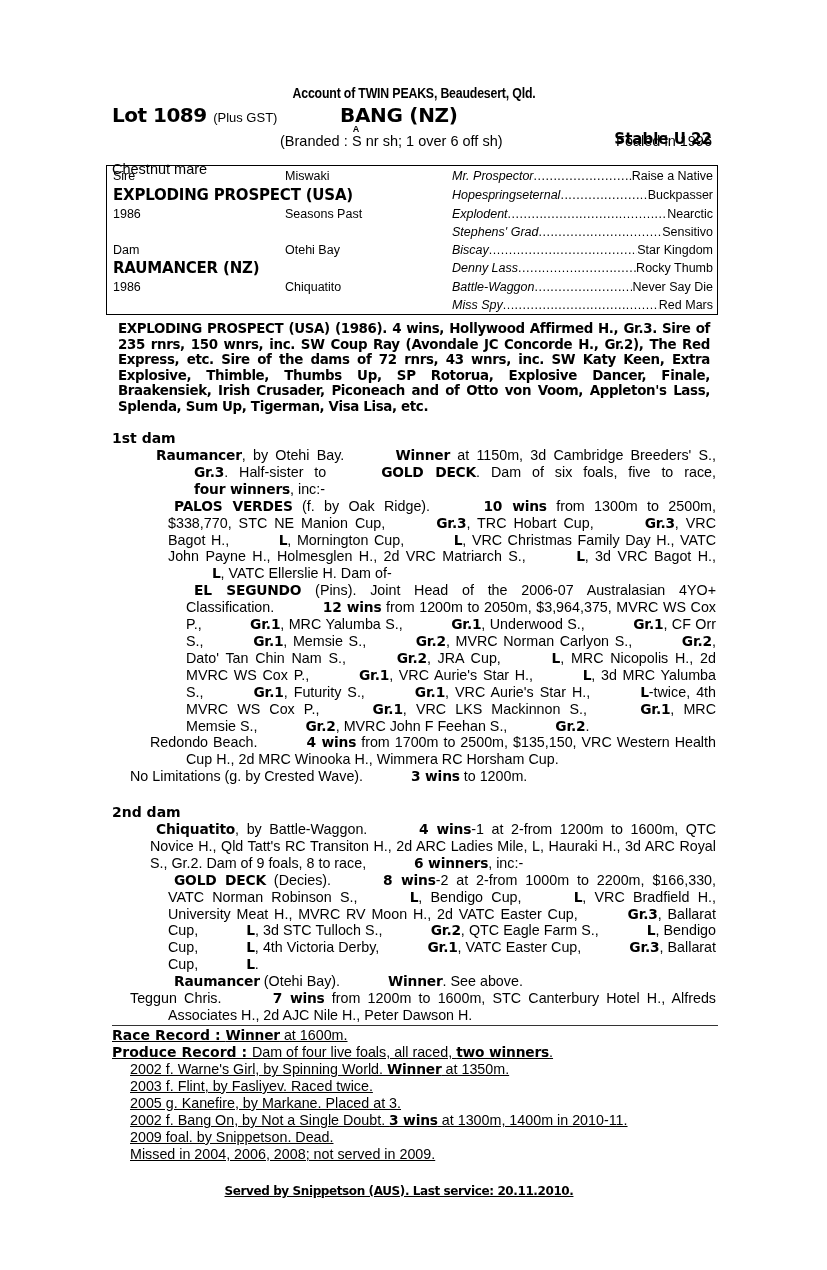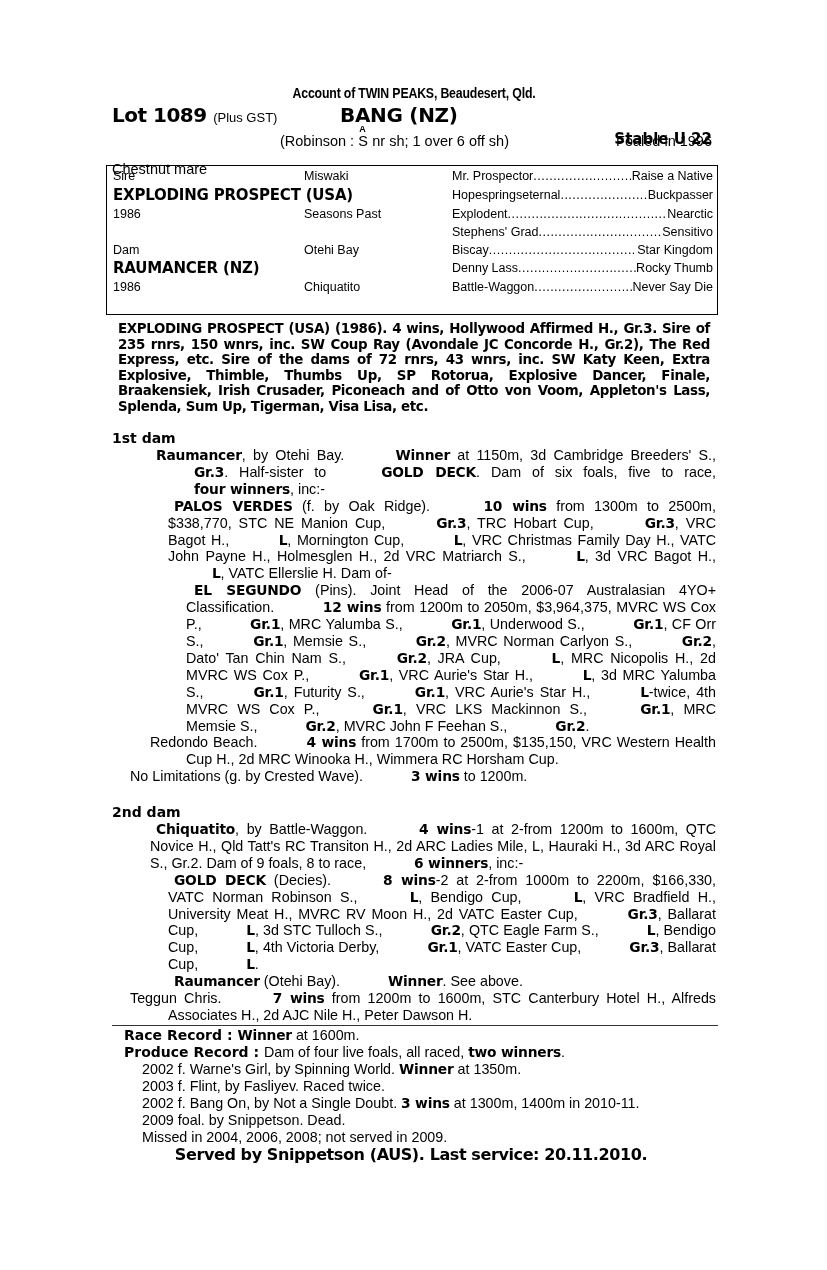--- a/index.html
+++ b/index.html
@@ -14,54 +14,54 @@
   .descline { position: relative; height: 22px; font-size: 14.5px; margin-top: 4px; }
   .desc-left { position: absolute; left: 0; top: 0; margin-top: 28px; }
   .desc-mid { position: absolute; left: 168px; top: 0; }
   .desc-right { position: absolute; right: 4px; top: 0; }
   .brand-glyph { display: inline-block; position: relative; width: 10px; text-align: center; }
   .brand-glyph .top { position: absolute; left: 1px; top: -9px; font-size: 9px; font-weight: bold; }
   .pedigree { position: absolute; left: 106px; top: 165px; width: 612px; height: 150px; border: 1.5px solid #000; box-sizing: border-box; }
   .ped-row { position: absolute; height: 18px; line-height: 18px; font-size: 12.5px; white-space: nowrap; }
   .ped-bold { font-family: "DejaVu Sans", sans-serif; font-weight: bold; font-size: 15px; letter-spacing: -0.2px; }
   .ped-c1 { left: 6px; }
-  .ped-c2 { left: 197px; }
+  .ped-c2 { left: 178px; }
   .ped-c3 { left: 345px; width: 261px; display: flex; }
-  .ped-c3 .a { white-space: nowrap; }
+  .ped-c3 .a { white-space: nowrap; font-style: italic; }
   .ped-c3 .dots { flex: 1; overflow: hidden; white-space: nowrap; letter-spacing: 0.5px; }
   .ped-c3 .dots::after { content: "................................................................................................"; }
   .ped-c3 .b { white-space: nowrap; }
   .sire-summary { position: absolute; left: 118px; top: 321px; width: 592px; font-family: "DejaVu Sans", sans-serif; font-weight: bold; font-size: 13.4px; line-height: 15.6px; text-align: justify; letter-spacing: -0.35px; }
   .sec { position: absolute; left: 112px; width: 604px; font-size: 14.3px; line-height: 16.9px; }
   .sec b { font-family: "DejaVu Sans", sans-serif; font-weight: bold; font-size: 13.8px; letter-spacing: -0.2px; margin-left: 44px; }
   .sec-head { font-family: "DejaVu Sans", sans-serif; font-weight: bold; font-size: 14px; line-height: 17px; }
   .p { text-align: justify; }
   .lvl0 { padding-left: 38px; text-indent: -38px; }
   .lvl1 { padding-left: 56px; text-indent: -38px; }
   .lvl2 { padding-left: 74px; text-indent: -36px; }
   .rule { position: absolute; left: 112px; top: 1025px; width: 606px; height: 0; border-top: 1.5px solid #333; }
-  .records { position: absolute; left: 124px; top: 1027px; width: 604px; font-size: 14.3px; line-height: 17px; }
+  .records { position: absolute; left: 112px; top: 1027px; width: 604px; font-size: 14.3px; line-height: 17px; text-decoration: underline; }
   .records b { font-family: "DejaVu Sans", sans-serif; font-weight: bold; font-size: 13.8px; letter-spacing: -0.2px; }
   .rec-label { font-family: "DejaVu Sans", sans-serif; font-weight: bold; font-size: 14px; }
   .foal { padding-left: 18px; }
-  .served { text-align: center; font-family: "DejaVu Sans", sans-serif; font-weight: bold; font-size: 16px; letter-spacing: -0.4px; padding-right: 30px; }
+  .served { text-align: center; font-family: "DejaVu Sans", sans-serif; font-weight: bold; font-size: 12px; letter-spacing: -0.4px; padding-right: 30px; margin-top: 20px; }
 </style>
 </head>
 <body>
 
 <div class="page">
   <div class="vendor">Account of TWIN PEAKS, Beaudesert, Qld.</div>
   <div class="lotline">
     <span class="lot"><span>Lot 1089</span> <small>(Plus GST)</small></span>
     <span class="horse">BANG (NZ)</span>
     <span class="stable">Stable U 22</span>
   </div>
   <div class="descline">
     <span class="desc-left">Chestnut mare</span>
-    <span class="desc-mid"><span>(Robinson : </span><span class="brand-glyph"><span class="top">A</span><span>S</span></span><span> nr sh; 1 over 6 off sh)</span></span>
+    <span class="desc-mid"><span>(Branded : </span><span class="brand-glyph"><span class="top">A</span><span>S</span></span><span> nr sh; 1 over 6 off sh)</span></span>
     <span class="desc-right">Foaled in 1996</span>
   </div>
 </div>
 
 <div class="pedigree">
   <div class="ped-row ped-c1" style="top:1px">Sire</div>
   <div class="ped-row ped-c2" style="top:1px">Miswaki</div>
   <div class="ped-row ped-c1 ped-bold" style="top:20px">EXPLODING PROSPECT (USA)</div>
   <div class="ped-row ped-c1" style="top:39px">1986</div>
   <div class="ped-row ped-c2" style="top:39px">Seasons Past</div>
@@ -99,20 +99,25 @@
   <div class="ped-row ped-c3" style="top:93px">
       <span class="a">Denny Lass</span>
       <span class="dots"></span>
       <span class="b">Rocky Thumb</span>
     </div>
   <div class="ped-row ped-c3" style="top:112px">
       <span class="a">Battle-Waggon</span>
       <span class="dots"></span>
       <span class="b">Never Say Die</span>
     </div>
+  <div class="ped-row ped-c3" style="top:130px">
+      <span class="a">Miss Spy </span>
+      <span class="dots"></span>
+      <span class="b">Red Mars</span>
+    </div>
 </div>
 
 <div class="sire-summary">EXPLODING PROSPECT (USA) (1986). 4 wins, Hollywood Affirmed H., Gr.3. Sire of 235 rnrs, 150 wnrs, inc. SW Coup Ray (Avondale JC Concorde H., Gr.2), The Red Express, etc. Sire of the dams of 72 rnrs, 43 wnrs, inc. SW Katy Keen, Extra Explosive, Thimble, Thumbs Up, SP Rotorua, Explosive Dancer, Finale, Braakensiek, Irish Crusader, Piconeach and of Otto von Voom, Appleton's Lass, Splenda, Sum Up, Tigerman, Visa Lisa, etc.</div>
 
 <div class="sec" style="top:430px">
   <div class="sec-head">1st dam</div>
   <div>
       <div class="p lvl0"><b>Raumancer</b><span>, by Otehi Bay. </span><b>Winner</b><span> at 1150m, 3d Cambridge Breeders' S., </span><b>Gr.3</b><span>. Half-sister to </span><b>GOLD DECK</b><span>. Dam of six foals, five to race, </span><b>four winners</b><span>, inc:-</span></div>
       <div class="p lvl1"><b>PALOS VERDES</b><span> (f. by Oak Ridge). </span><b>10 wins</b><span> from 1300m to 2500m, $338,770, STC NE Manion Cup, </span><b>Gr.3</b><span>, TRC Hobart Cup, </span><b>Gr.3</b><span>, VRC Bagot H., </span><b>L</b><span>, Mornington Cup, </span><b>L</b><span>, VRC Christmas Family Day H., VATC John Payne H., Holmesglen H., 2d VRC Matriarch S., </span><b>L</b><span>, 3d VRC Bagot H., </span><b>L</b><span>, VATC Ellerslie H. Dam of-</span></div>
       <div class="p lvl2"><b>EL SEGUNDO</b><span> (Pins). Joint Head of the 2006-07 Australasian 4YO+ Classification. </span><b>12 wins</b><span> from 1200m to 2050m, $3,964,375, MVRC WS Cox P., </span><b>Gr.1</b><span>, MRC Yalumba S., </span><b>Gr.1</b><span>, Underwood S., </span><b>Gr.1</b><span>, CF Orr S., </span><b>Gr.1</b><span>, Memsie S., </span><b>Gr.2</b><span>, MVRC Norman Carlyon S., </span><b>Gr.2</b><span>, Dato' Tan Chin Nam S., </span><b>Gr.2</b><span>, JRA Cup, </span><b>L</b><span>, MRC Nicopolis H., 2d MVRC WS Cox P., </span><b>Gr.1</b><span>, VRC Aurie's Star H., </span><b>L</b><span>, 3d MRC Yalumba S., </span><b>Gr.1</b><span>, Futurity S., </span><b>Gr.1</b><span>, VRC Aurie's Star H., </span><b>L</b><span>-twice, 4th MVRC WS Cox P., </span><b>Gr.1</b><span>, VRC LKS Mackinnon S., </span><b>Gr.1</b><span>, MRC Memsie S., </span><b>Gr.2</b><span>, MVRC John F Feehan S., </span><b>Gr.2</b><span>.</span></div>
@@ -132,18 +137,19 @@
 </div>
 
 <div class="rule"></div>
 
 <div class="records">
   <div><span class="rec-label">Race Record : </span><b>Winner</b><span> at 1600m.</span></div>
   <div><span class="rec-label">Produce Record : </span><span>Dam of four live foals, all raced, </span><b>two winners</b><span>.</span></div>
   <div>
       <div class="foal"><span>2002 f. Warne's Girl, by Spinning World. </span><b>Winner</b><span> at 1350m.</span></div>
       <div class="foal"><span>2003 f. Flint, by Fasliyev. Raced twice.</span></div>
+      <div class="foal"><span>2005 g. Kanefire, by Markane. Placed at 3.</span></div>
       <div class="foal"><span>2002 f. Bang On, by Not a Single Doubt. </span><b>3 wins</b><span> at 1300m, 1400m in 2010-11.</span></div>
       <div class="foal"><span>2009 foal. by Snippetson. Dead.</span></div>
       <div class="foal"><span>Missed in 2004, 2006, 2008; not served in 2009.</span></div>
     </div>
   <div class="served">Served by Snippetson (AUS). Last service: 20.11.2010.</div>
 </div>
 
 </body></html>

